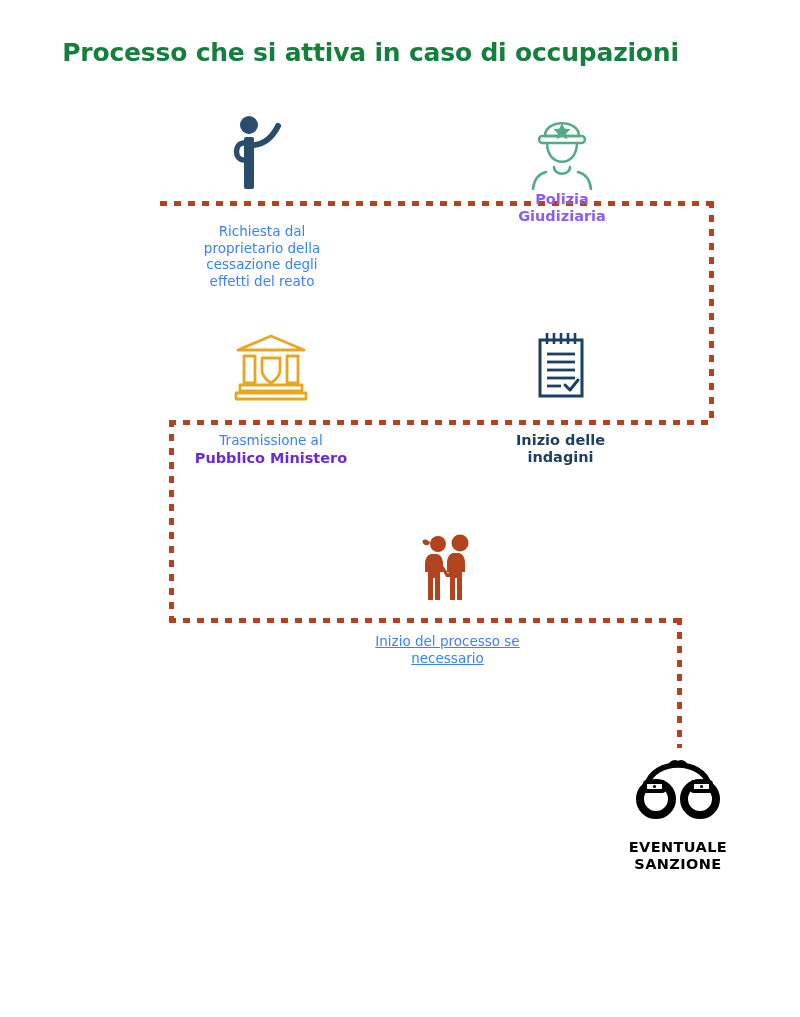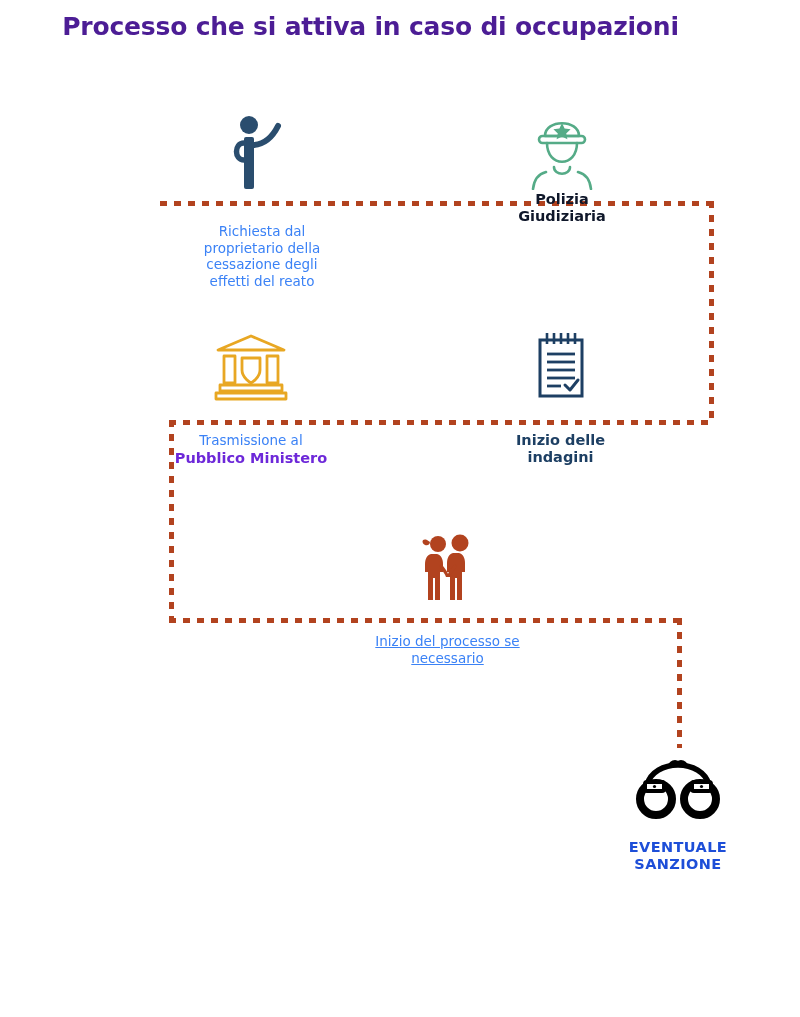--- a/index.html
+++ b/index.html
@@ -7,26 +7,26 @@
   body {
     background:#ffffff;
     font-family:"Liberation Sans", sans-serif;
     position:relative;
     overflow:hidden;
   }
 
   
   #page-title {
     position:absolute;
-    top:12px; left:0; width:741px;
+    top:38px; left:0; width:741px;
     text-align:center;
     font-size:25px;
     font-weight:bold;
     letter-spacing:-0.2px;
-    color:#4c1d95;
+    color:#15803d;
     font-family:"DejaVu Sans", sans-serif;
   }
 
   
   .dot-h {
     position:absolute;
     height:5px;
     background-image:linear-gradient(to right, #b2431f 0 7px, transparent 7px 14px);
     background-size:14px 5px;
     background-repeat:repeat-x;
@@ -50,35 +50,35 @@
     white-space:pre-line;
   }
   .step-emph {
     font-size:14.5px;
     line-height:17px;
     font-weight:bold;
     font-family:"DejaVu Sans", sans-serif;
     white-space:pre-line;
     margin-top:1px;
   }
-  .emph-green { color:#0f172a; }
+  .emph-green { color:#8b5cf6; }
   .emph-amber { color:#6d28d9; }
   .emph-navy  { color:#1d3f63; }
-  .emph-amber-caps { color:#1d4ed8; letter-spacing:0.4px; }
+  .emph-amber-caps { color:#000000; letter-spacing:0.4px; }
 
   
   #step-owner      { left:172px; top:113px; width:180px; }
   #step-owner .step-icon   { height:78px; }
   #step-owner .step-text   { margin-top:32px; }
 
   #step-police     { left:472px; top:110px; width:180px; }
   #step-police .step-icon  { height:80px; }
   #step-police .step-text  { margin-top:30px; }
 
-  #step-prosecutor { left:166px; top:333px; width:170px; }
+  #step-prosecutor { left:186px; top:333px; width:170px; }
   #step-prosecutor .step-icon { height:68px; }
   #step-prosecutor .step-text { margin-top:31px; }
 
   #step-investigation { left:478px; top:330px; width:165px; }
   #step-investigation .step-icon { height:72px; }
   #step-investigation .step-emph { margin-top:30px; }
 
   #step-trial { left:355px; top:532px; width:185px; }
   #step-trial .step-icon { height:72px; }
   #step-trial .step-text { margin-top:29px;text-decoration:underline; }

